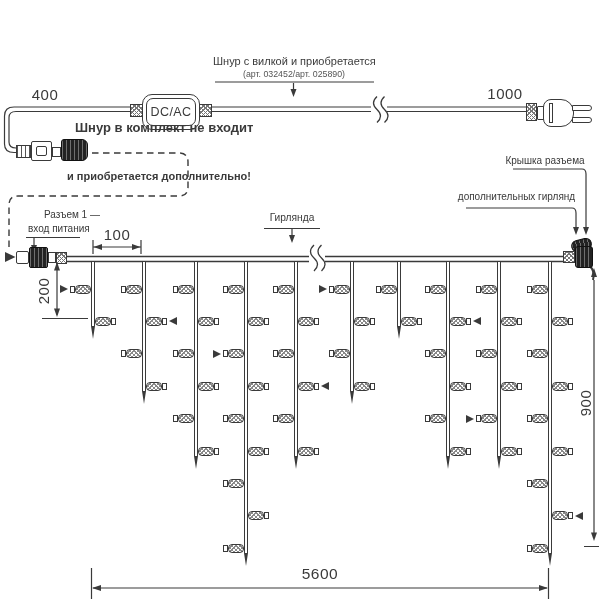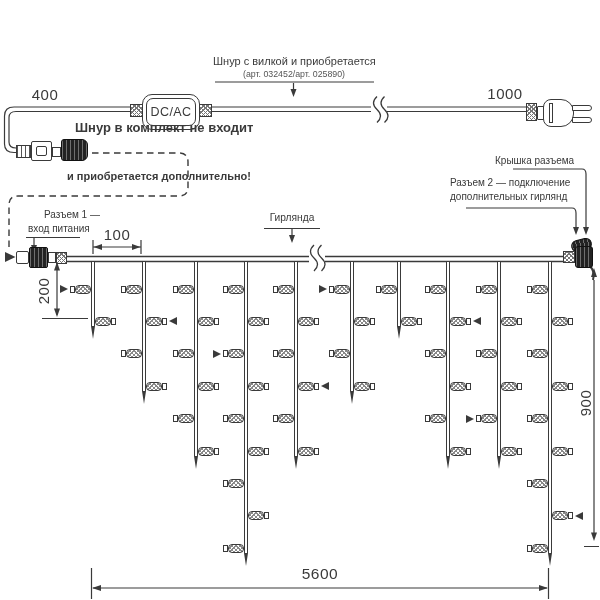--- a/index.html
+++ b/index.html
@@ -3,21 +3,21 @@
 <meta charset="utf-8">
 <style>
   html,body{margin:0;padding:0;background:#fff;}
   *{box-sizing:border-box;}
   #stage{position:relative;width:600px;height:600px;background:#fff;overflow:hidden;
          font-family:"Liberation Sans", sans-serif;color:#3a3a3a;}
   #linework{position:absolute;left:0;top:0;z-index:1;}
   .abs{position:absolute;z-index:2;}
   .txt{position:absolute;z-index:3;color:#3a3a3a;white-space:nowrap;}
   .ctr{text-align:center;}
-  .rgt{text-align:left;}
+  .rgt{text-align:center;}
   .dimnum{font-size:15px;letter-spacing:.5px;}
   .rot{transform:rotate(-90deg);}
   .lbl{font-size:10px;}
   .bold{font-weight:700;}
   .hatch{background:#fff;border:1px solid #3a3a3a;
     background-image:repeating-linear-gradient(45deg,#777 0 1px,transparent 1px 3px),
                      repeating-linear-gradient(-45deg,#777 0 1px,transparent 1px 3px);}
   .ribs{background:#fff;border:1px solid #3a3a3a;
     background-image:repeating-linear-gradient(90deg,#555 0 1px,transparent 1px 4px);}
   .knurl{background-color:#222;border:1px solid #111;border-radius:2px;
@@ -127,21 +127,20 @@
 
   <div class="txt bold" style="left:75px;top:120px;font-size:13px;">Шнур в комплект не входит</div>
   <div class="txt bold" style="left:67px;top:134px;font-size:11px;margin-top:36px;">и приобретается дополнительно!</div>
 
   <div class="txt lbl" style="left:28px;top:209px;padding-left:16px;">Разъем 1 —</div>
   <div class="txt lbl" style="left:28px;top:223px;">вход питания</div>
 
   <div class="txt ctr" style="left:263px;top:212px;width:58px;font-size:10.2px;">Гирлянда</div>
 
   <div class="txt lbl rgt" style="left:495px;top:155px;width:100px;">Крышка разъема</div>
-  <div class="txt lbl rgt" style="left:450px;top:177px;width:133px;">Разъем 2 — подключение</div>
   <div class="txt lbl rgt" style="left:450px;top:191px;width:133px;">дополнительных гирлянд</div>
 
   <div class="txt dimnum ctr" style="left:92px;top:226px;width:50px;">100</div>
   <div class="txt dimnum ctr rot" style="left:21px;top:283px;width:44px;height:16px;">200</div>
   <div class="txt dimnum ctr rot" style="left:563px;top:395px;width:44px;height:16px;">900</div>
   <div class="txt dimnum ctr" style="left:270px;top:565px;width:100px;font-size:15.5px;">5600</div>
 
   <div class="abs wht" style="left:16px;top:251px;width:13px;height:13px;"></div>
   <div class="abs knurl" style="left:29px;top:247px;width:19px;height:21px;"></div>
   <div class="abs wht" style="left:48px;top:252px;width:8px;height:11px;border-radius:0;"></div>

